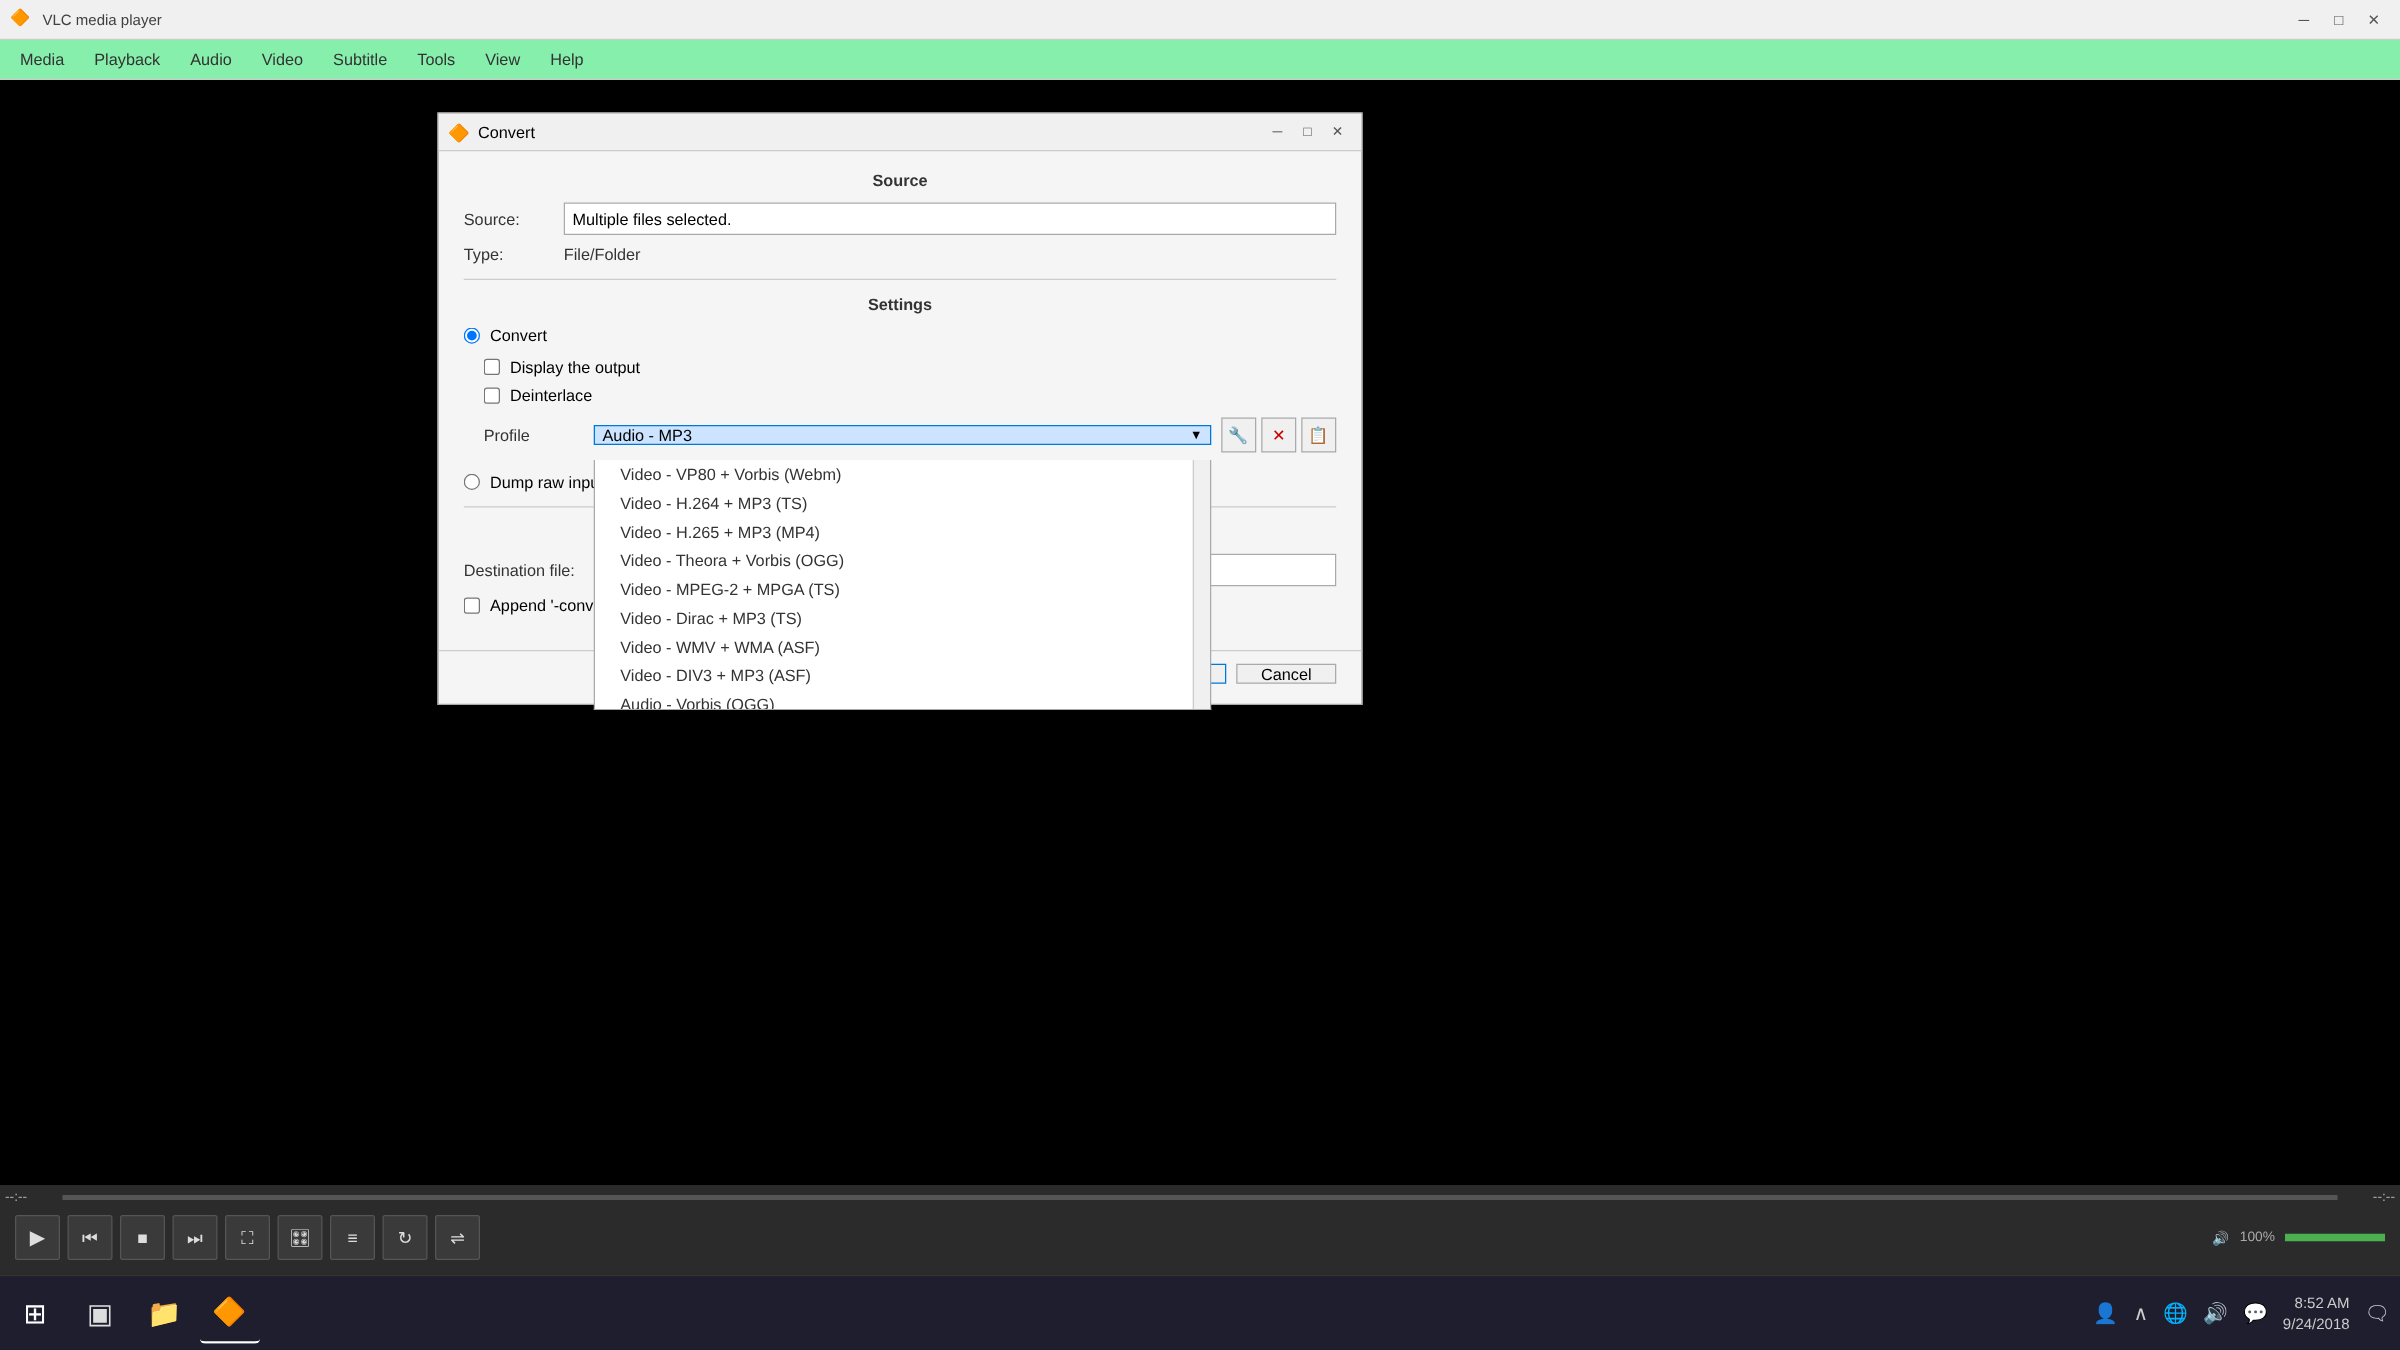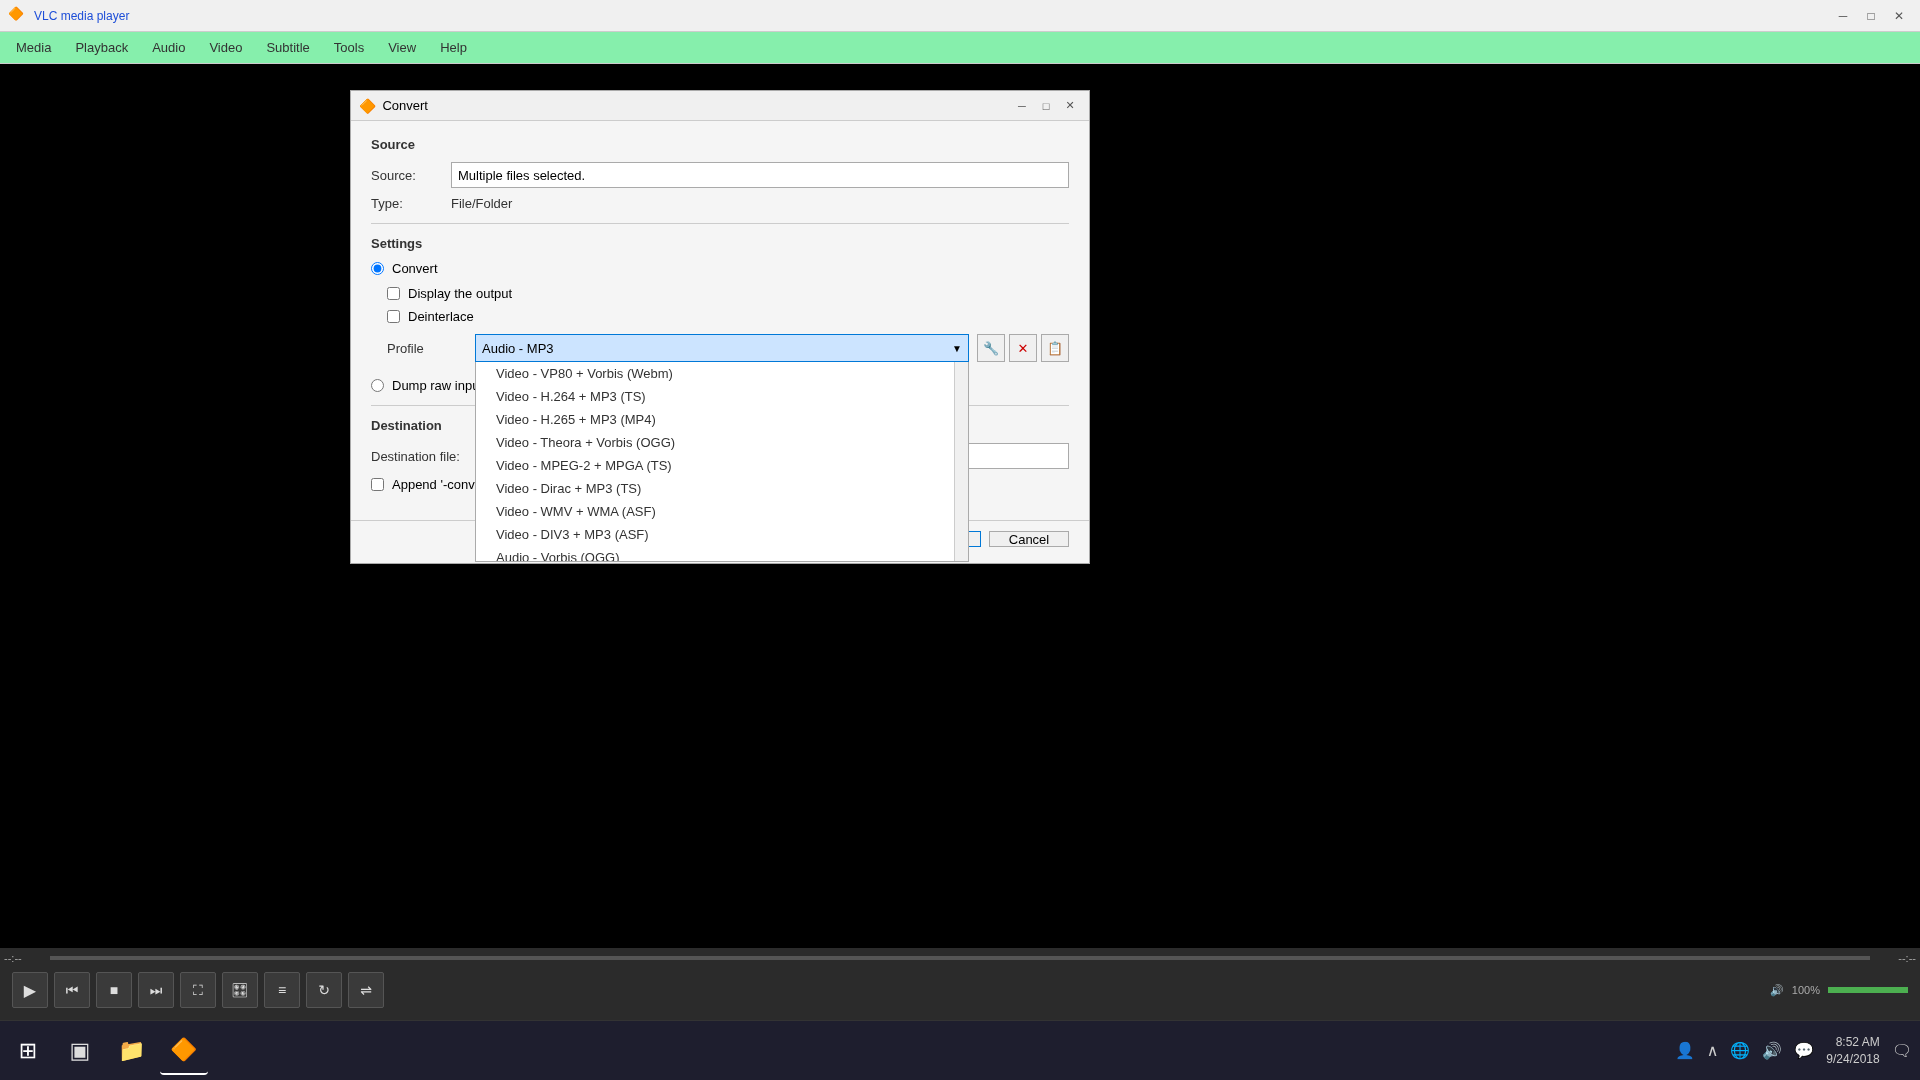--- a/index.html
+++ b/index.html
@@ -23,21 +23,21 @@
       border-bottom: 1px solid #ccc;
       position: relative;
     }
     .vlc-titlebar-icon {
       width: 20px;
       height: 20px;
       margin-right: 6px;
     }
     .vlc-titlebar-title {
       font-size: 12px;
-      color: #1d4ed8;
+      color: #404040;
       flex: 1;
     }
     .vlc-titlebar-controls {
       display: flex;
       gap: 2px;
     }
     .titlebar-btn {
       width: 26px;
       height: 22px;
       background: transparent;
@@ -219,20 +219,21 @@
     }
 
     .dialog-body {
       padding: 16px 20px;
     }
     .section-header {
       font-size: 13px;
       font-weight: 600;
       color: #333;
       margin-bottom: 10px;
+      text-align: center;
     }
     .section-divider {
       border: none;
       border-top: 1px solid #ccc;
       margin: 12px 0;
     }
     .field-row {
       display: flex;
       align-items: center;
       margin-bottom: 8px;
@@ -533,21 +534,21 @@
       </div>
 
       <div class="checkbox-row">
         <input type="checkbox" style="">
         <label>Deinterlace</label>
       </div>
 
       <div class="profile-row">
         <span class="profile-label">Profile</span>
         <div class="profile-dropdown-container" style="position:relative;">
-          <div style="display:flex; align-items:center; border:1px solid #0078d7; background:#cce4ff; height:28px; padding:0 6px; cursor:pointer; font-size:13px; position:relative;">
+          <div style="display:flex; align-items:center; border:1px solid #0078d7; background:#cce4ff; height:16px; padding:0 6px; cursor:pointer; font-size:13px; position:relative;">
             <span>Audio - MP3</span>
             <span style="margin-left:auto; font-size:10px;">▼</span>
           </div>
 
           <div class="dropdown-list">
             <div style="display:flex;">
               <div style="flex:1;">
                 <div class="dropdown-item">Video - VP80 + Vorbis (Webm)</div>
                 <div class="dropdown-item">Video - H.264 + MP3 (TS)</div>
                 <div class="dropdown-item">Video - H.265 + MP3 (MP4)</div>

